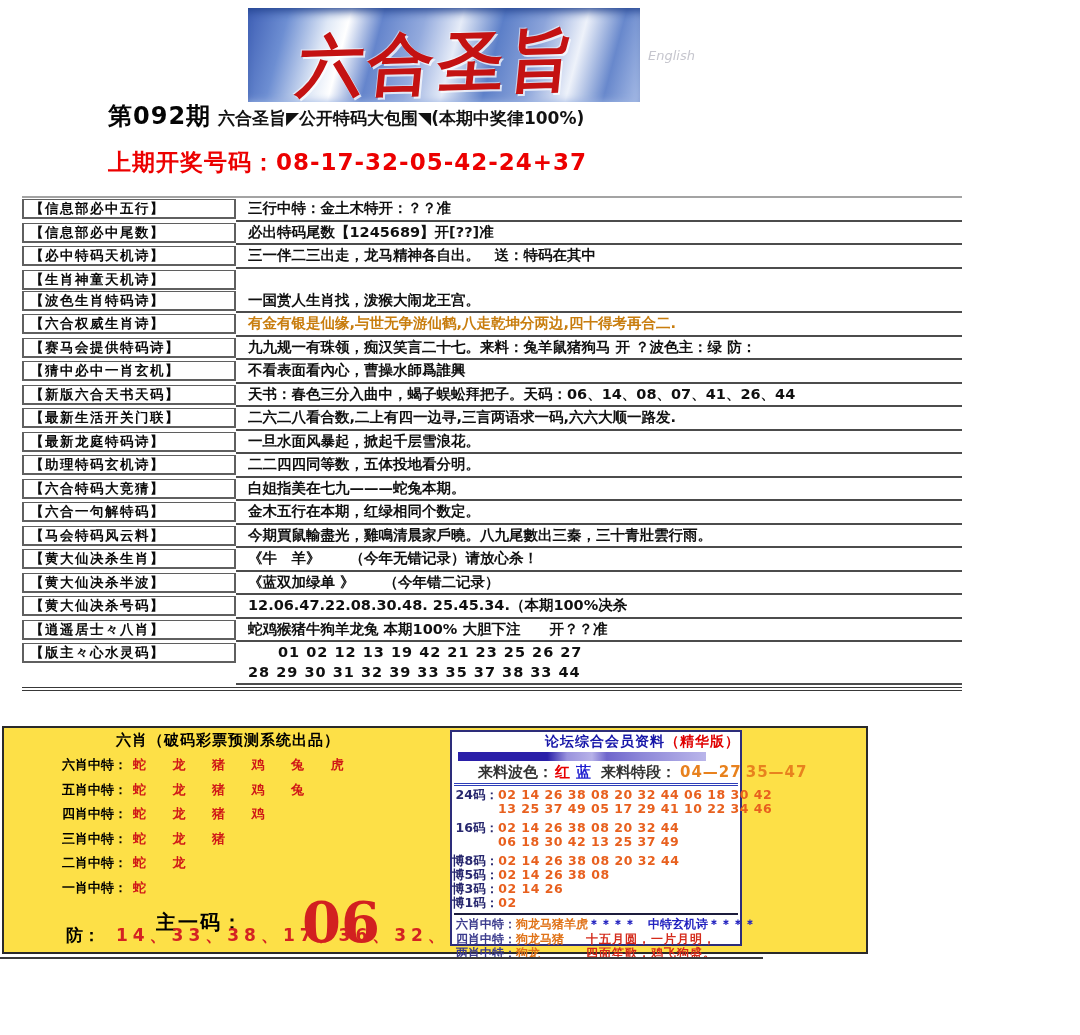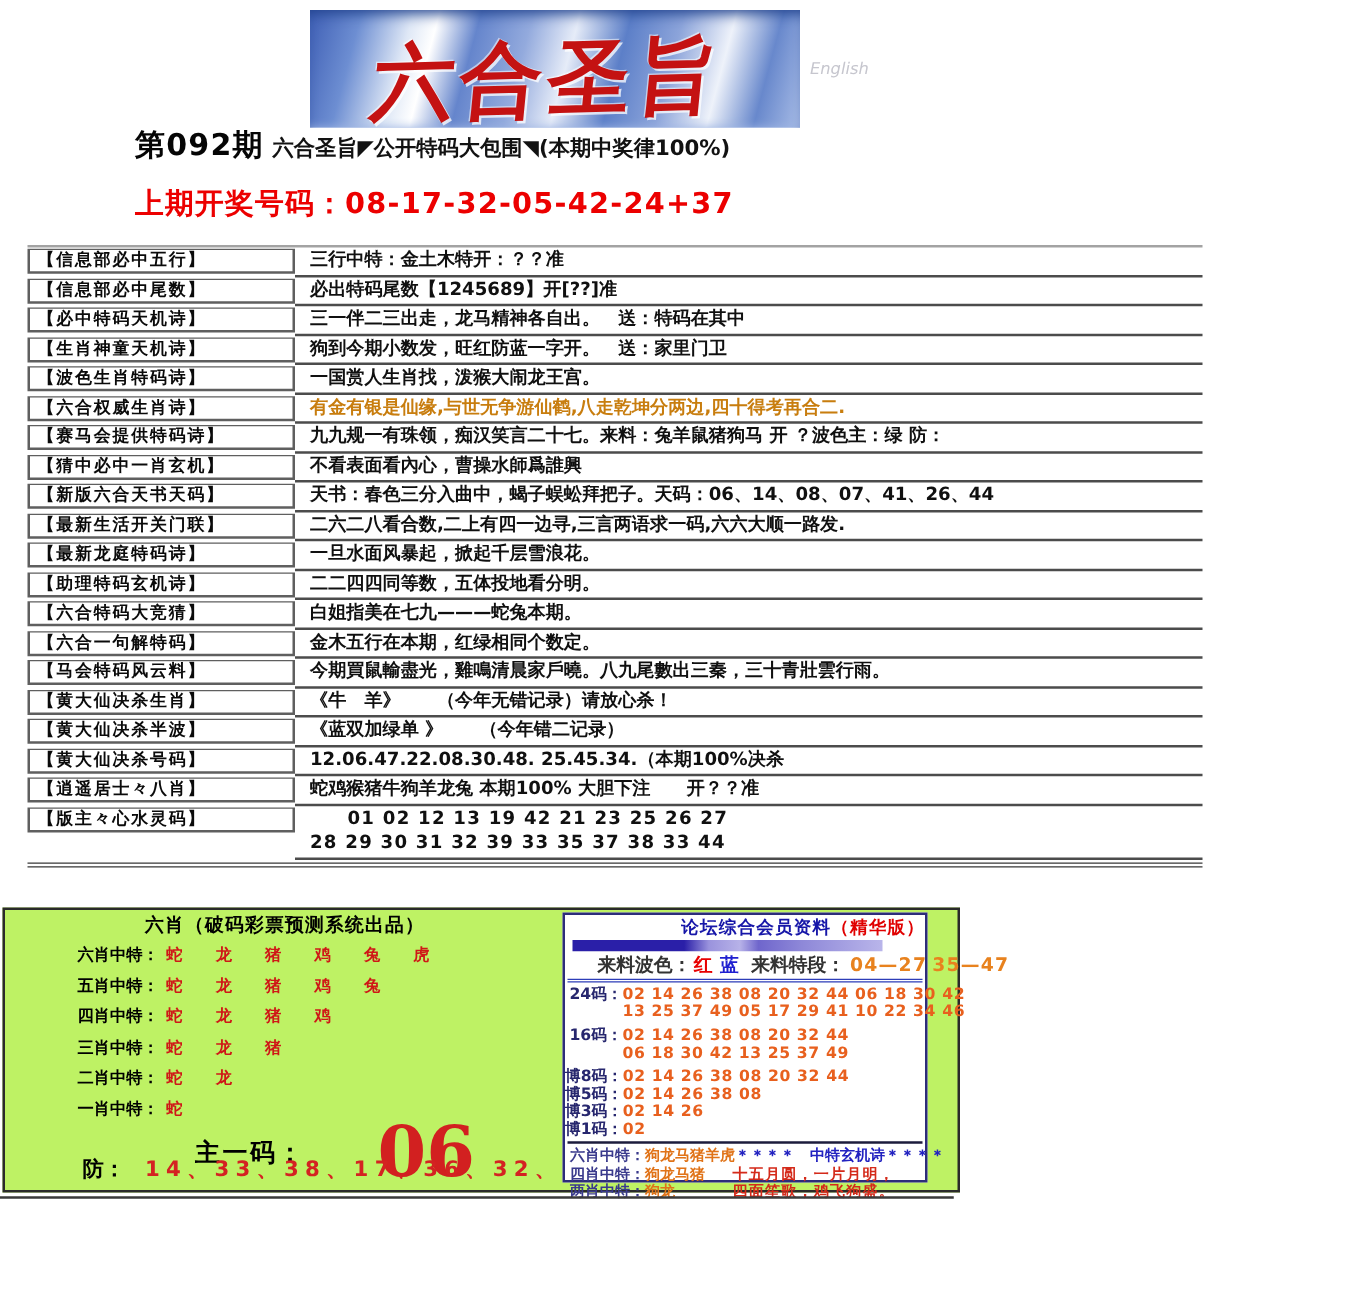--- a/index.html
+++ b/index.html
@@ -54,22 +54,22 @@
     font-size:14.5px; font-weight:bold; color:#101010;
   }
   .tline { line-height:19.5px; white-space:nowrap; }
   .c-orange { color:#c87d0e; }
   .ind18 { padding-left:18px; }
   .ind30 { padding-left:30px; }
   .numline { letter-spacing:1px; }
 
   
   .bottom-box {
-    position:absolute; left:2px; top:726px; width:766px; height:228px;
-    border:2px solid #2a2a2a; background:#bef264;
+    position:absolute; left:2px; top:726px; width:866px; height:228px;
+    border:2px solid #2a2a2a; background:#fde047;
   }
   .sx-title { position:absolute; left:112px; top:3px; font-size:15px; font-weight:bold; color:#000; letter-spacing:1px; }
   .sx-rows { position:absolute; left:58px; top:25px; }
   .sx-row { font-size:13px; font-weight:bold; color:#000; line-height:24.5px; white-space:nowrap; }
   .sx-animals { color:#cf1717; letter-spacing:11px; margin-left:6px; }
   .sx-main { position:absolute; left:152px; top:168px; display:flex; align-items:center; }
   .sx-main-label { font-size:20px; font-weight:bold; color:#000; letter-spacing:2px; }
   .sx-main-code {
     font-size:56px; font-weight:bold; color:#d22020; margin-left:58px; line-height:52px;
     font-family:"DejaVu Serif","Liberation Serif",serif;
@@ -134,23 +134,20 @@
         </div>
     </div>
     <div class="trow">
       <div class="tlabel">【必中特码天机诗】</div>
       <div class="tcontent">
           <div class="tline">三一伴二三出走，龙马精神各自出。　送：特码在其中</div>
         </div>
     </div>
     <div class="trow">
       <div class="tlabel">【生肖神童天机诗】</div>
-      <div class="tcontent">
-          <div class="tline">狗到今期小数发，旺红防蓝一字开。　送：家里门卫</div>
-        </div>
     </div>
     <div class="trow">
       <div class="tlabel">【波色生肖特码诗】</div>
       <div class="tcontent">
           <div class="tline">一国赏人生肖找，泼猴大闹龙王宫。</div>
         </div>
     </div>
     <div class="trow">
       <div class="tlabel">【六合权威生肖诗】</div>
       <div class="tcontent">

